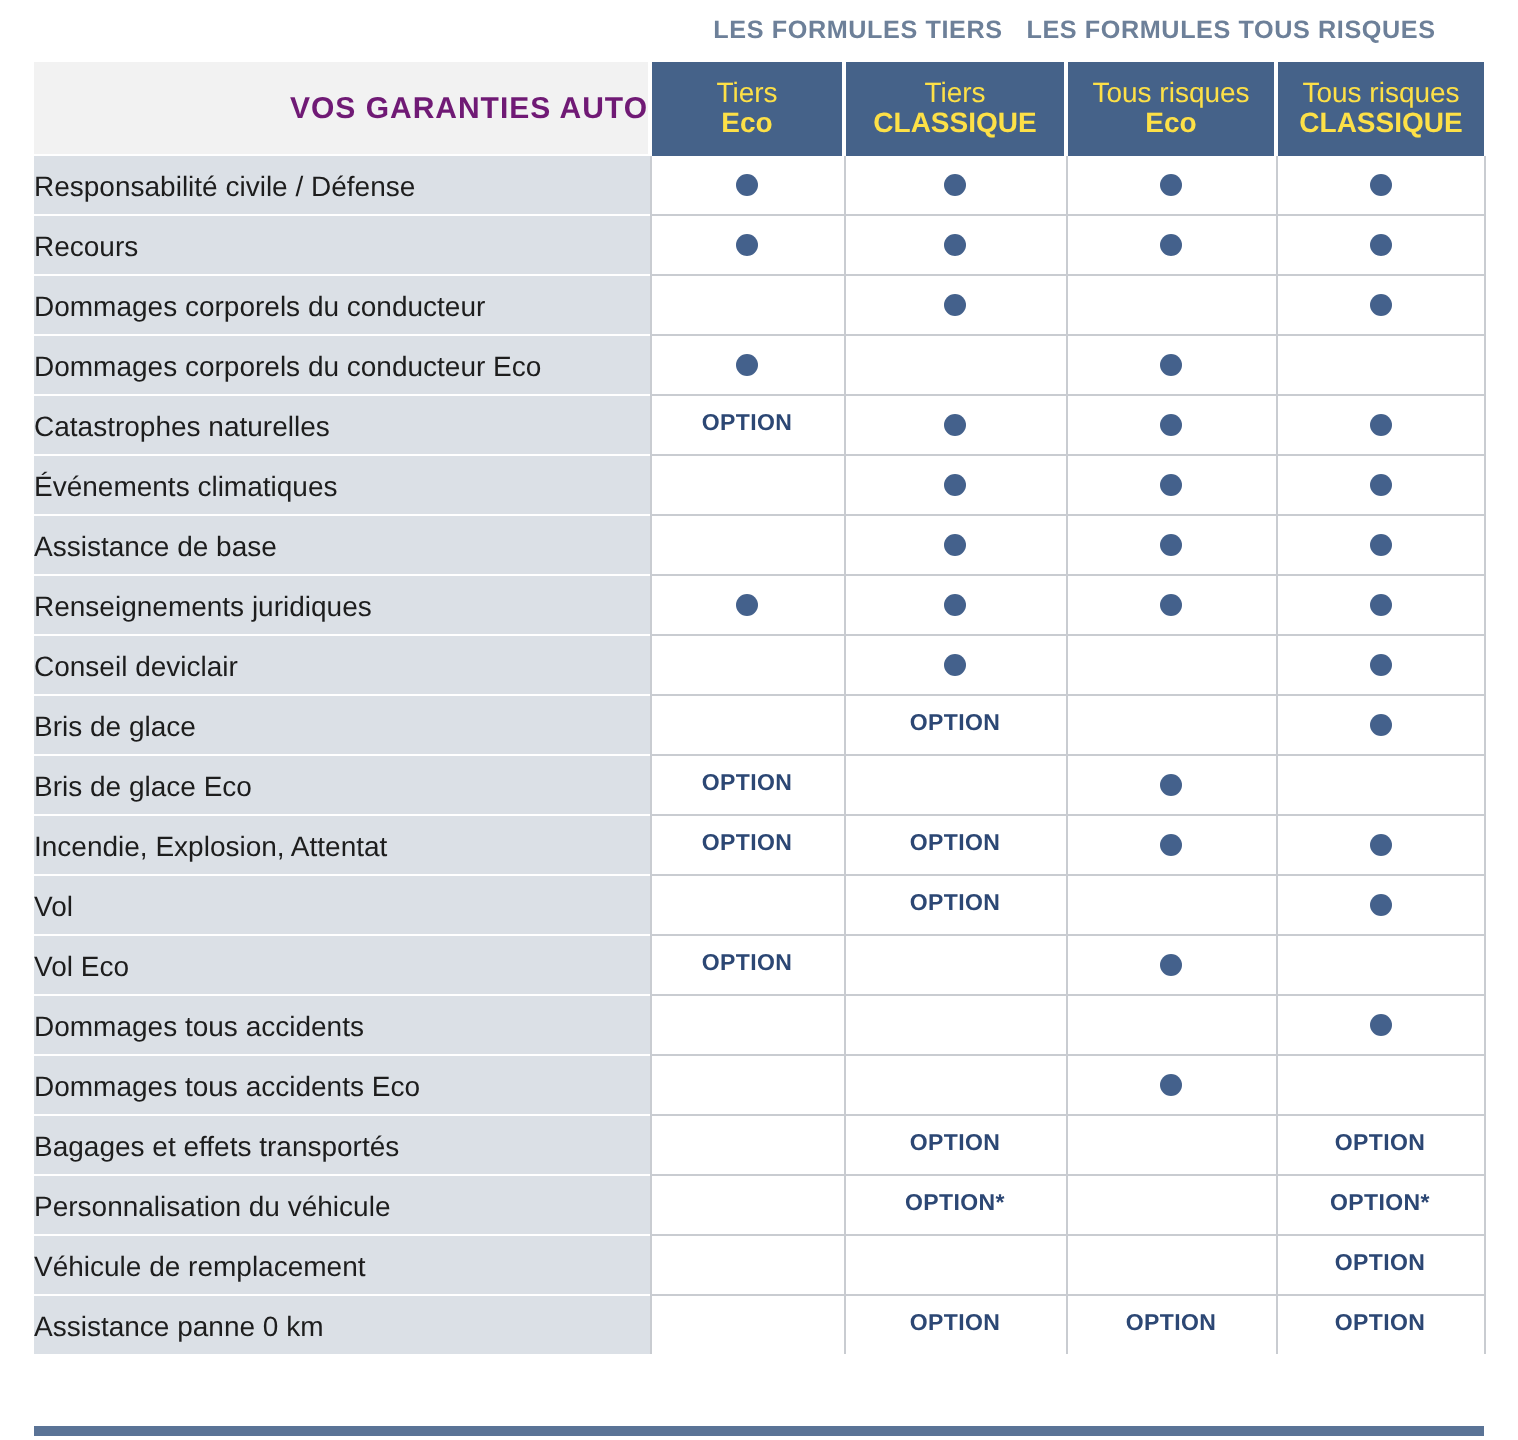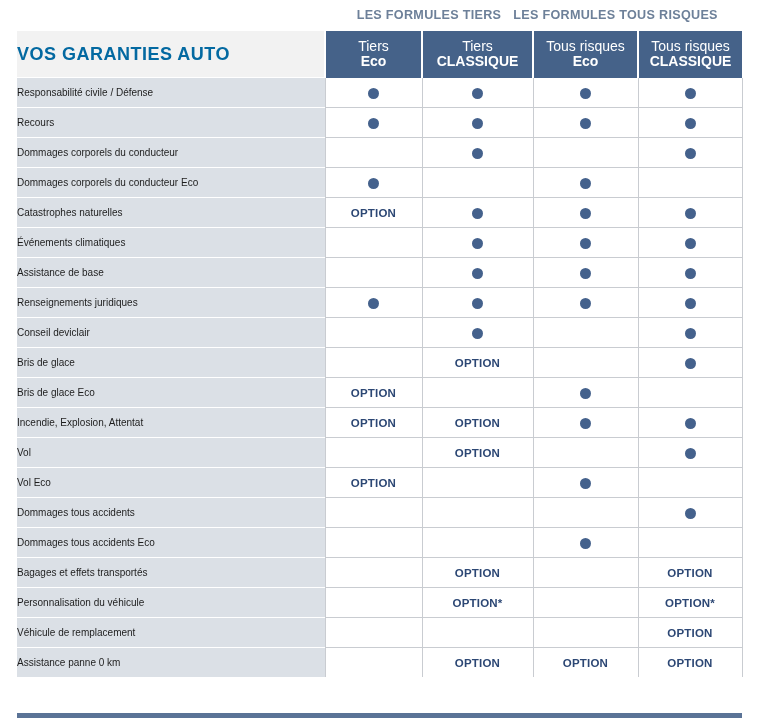--- a/index.html
+++ b/index.html
@@ -69,52 +69,52 @@
   col.c-label { width: 308px; }
   col.c-f1    { width: 97px; }
   col.c-f2    { width: 111px; }
   col.c-f3    { width: 105px; }
   col.c-f4    { width: 104px; }
 
   
   .hdr-label {
     height: 46px;
     background: #f2f2f2;
-    font-size: 18px;
+    font-size: 15px;
     font-weight: bold;
-    color: #0369a1;
+    color: #701a75;
     letter-spacing: 0.5px;
     padding-left: 21px;
-    text-align: left;
+    text-align: right;
   }
   .hdr-formula {
     height: 46px;
     background: #456289;
-    color: #ffffff;
+    color: #fde047;
     text-align: center;
     border-left: 2px solid #ffffff;
     line-height: 1.12;
     padding: 0 2px;
   }
   .hdr-formula .l1 {
     display: block;
     font-size: 14px;
     font-weight: normal;
   }
   .hdr-formula .l2 {
     display: block;
     font-size: 14px;
     font-weight: bold;
   }
 
   
   .row-label {
     height: 29px;
     background: #dbe0e6;
-    font-size: 10px;
+    font-size: 14px;
     color: #1d1d1d;
     padding-left: 21px;
     text-align: left;
     border-top: 1px solid #ffffff;
     white-space: nowrap;
   }
   tr.first-body .row-label { border-top: 1px solid #ffffff; }
 
   .cell {
     height: 29px;

